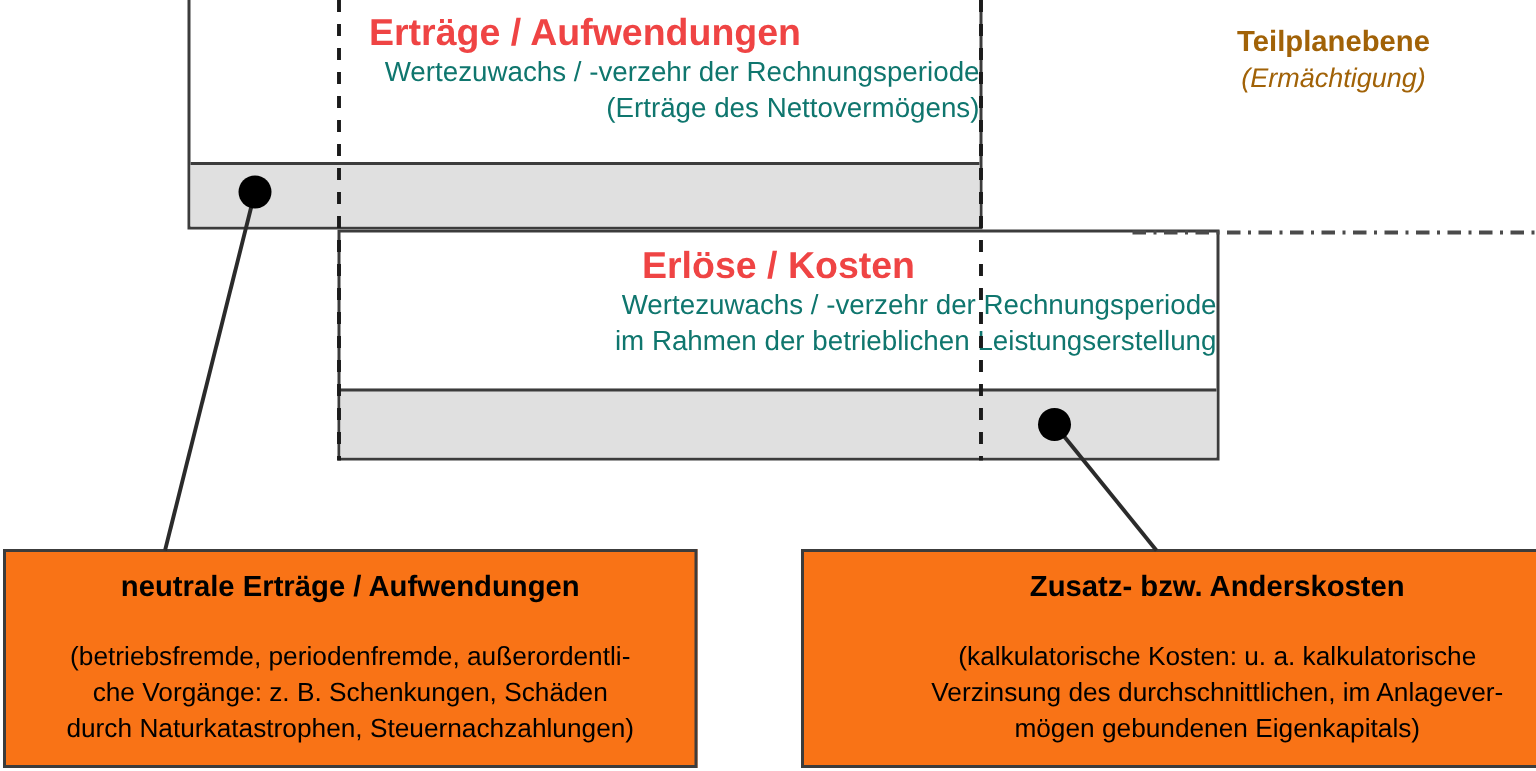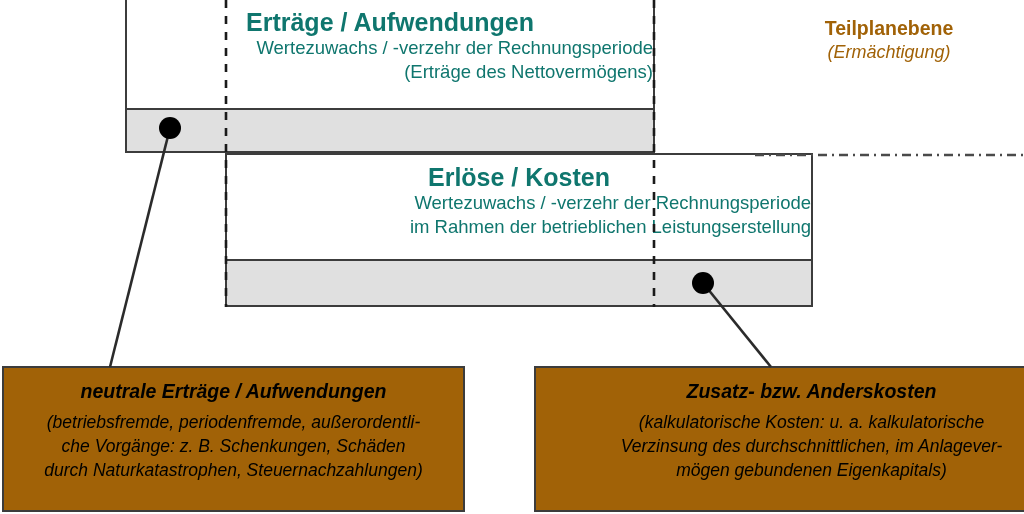--- a/index.html
+++ b/index.html
@@ -20,21 +20,21 @@
   .box {
     position: absolute;
     box-sizing: border-box;
     border: 2px solid #3c3c3c;
     background: #ffffff;
   }
   .box-title {
     font-weight: bold;
     font-size: 25px;
     text-align: center;
-    color: #0f766e;
+    color: #ef4444;
     line-height: 1.12;
     white-space: nowrap;
   }
   .box-sub {
     font-size: 18.5px;
     text-align: right;
     color: #0f766e;
     line-height: 1.28;
     white-space: nowrap;
   }
@@ -77,37 +77,36 @@
     position: absolute;
     left: 0; right: 0;
     top: 8px;
   }
 
   
   .expl {
     position: absolute;
     box-sizing: border-box;
     border: 2px solid #3c3c3c;
-    background: #a16207;
+    background: #f97316;
     top: 366px;
     height: 146px;
-    font-style: italic;
   }
   #box-neutrale { left: 2px;   width: 463px; }
   #box-zusatz   { left: 534px; width: 555px; }
   .expl-title {
     margin-top: 12px;
     font-weight: bold;
     font-size: 19.5px;
     text-align: center;
     color: #000;
     white-space: nowrap;
   }
   .expl-body {
-    margin-top: 7px;
+    margin-top: 22px;
     font-size: 17.5px;
     text-align: center;
     color: #000;
     line-height: 1.38;
     white-space: pre-line;
   }
 
   
   .level {
     position: absolute;

